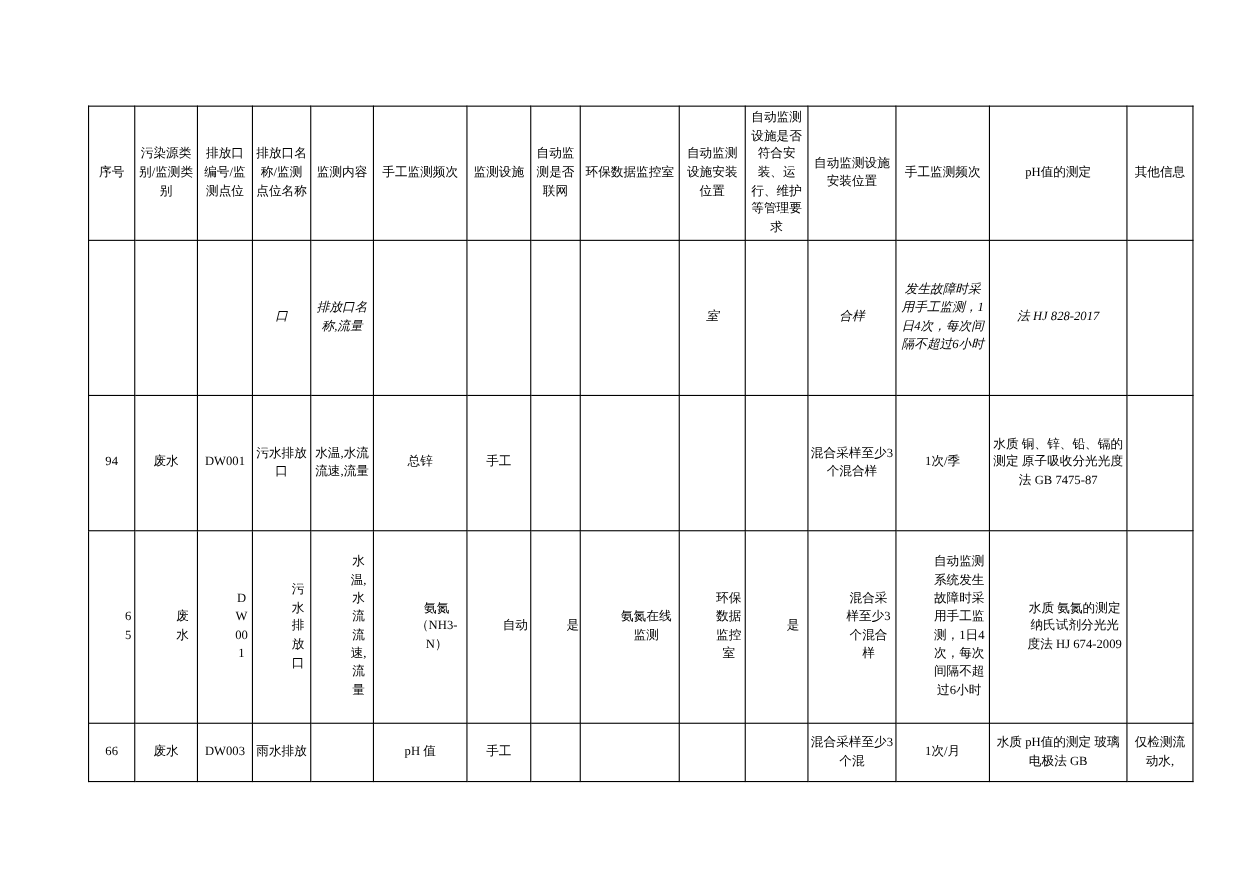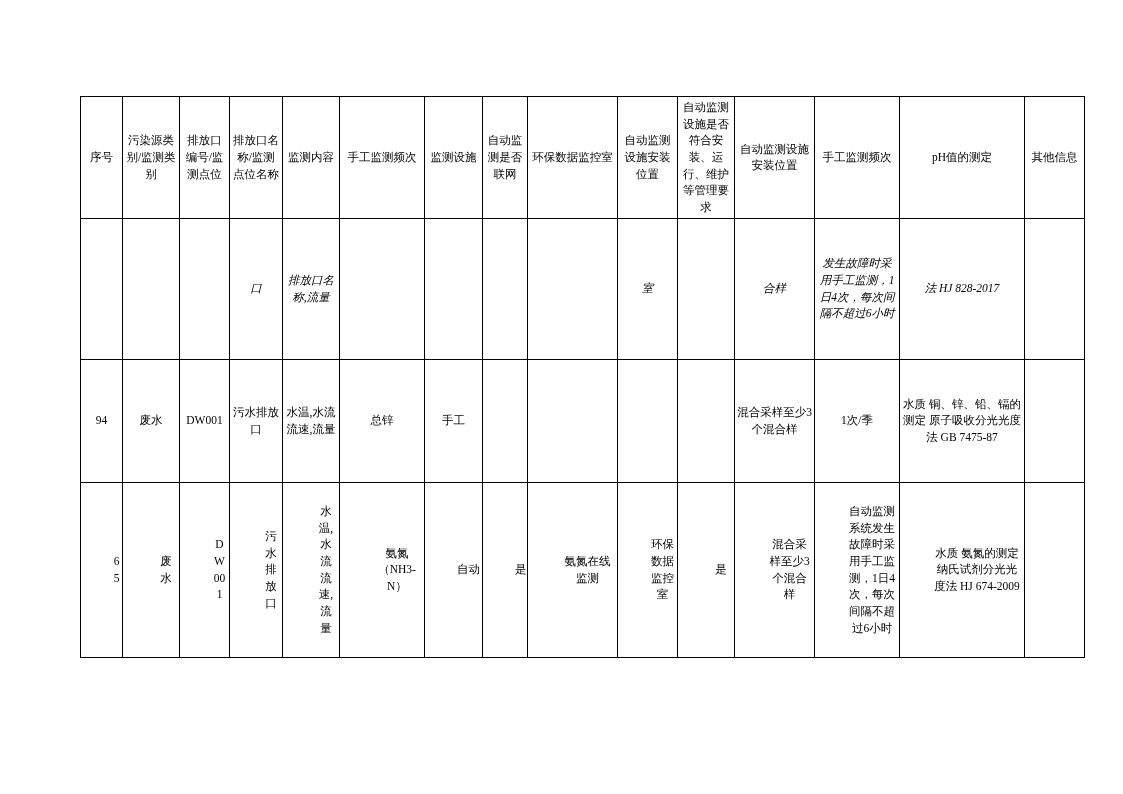--- a/index.html
+++ b/index.html
@@ -171,17 +171,34 @@
           <td>自动</td>
           <td>是</td>
           <td>氨氮在线监测</td>
           <td>环保数据监控室</td>
           <td>是</td>
           <td>混合采样至少3个混合样</td>
           <td>自动监测系统发生故障时采用手工监测，1日4次，每次间隔不超过6小时</td>
           <td>水质 氨氮的测定 纳氏试剂分光光度法 HJ 674-2009</td>
           <td></td>
         </tr>
+        <tr class="row-4">
+          <td>66</td>
+          <td>废水</td>
+          <td>DW003</td>
+          <td>雨水排放</td>
+          <td></td>
+          <td>pH 值</td>
+          <td>手工</td>
+          <td></td>
+          <td></td>
+          <td></td>
+          <td></td>
+          <td>混合采样至少3个混</td>
+          <td>1次/月</td>
+          <td>水质 pH值的测定 玻璃电极法 GB</td>
+          <td>仅检测流动水,</td>
+        </tr>
       </tbody>
     </table>
   </div>
 
 </div>
 
 </body></html>

